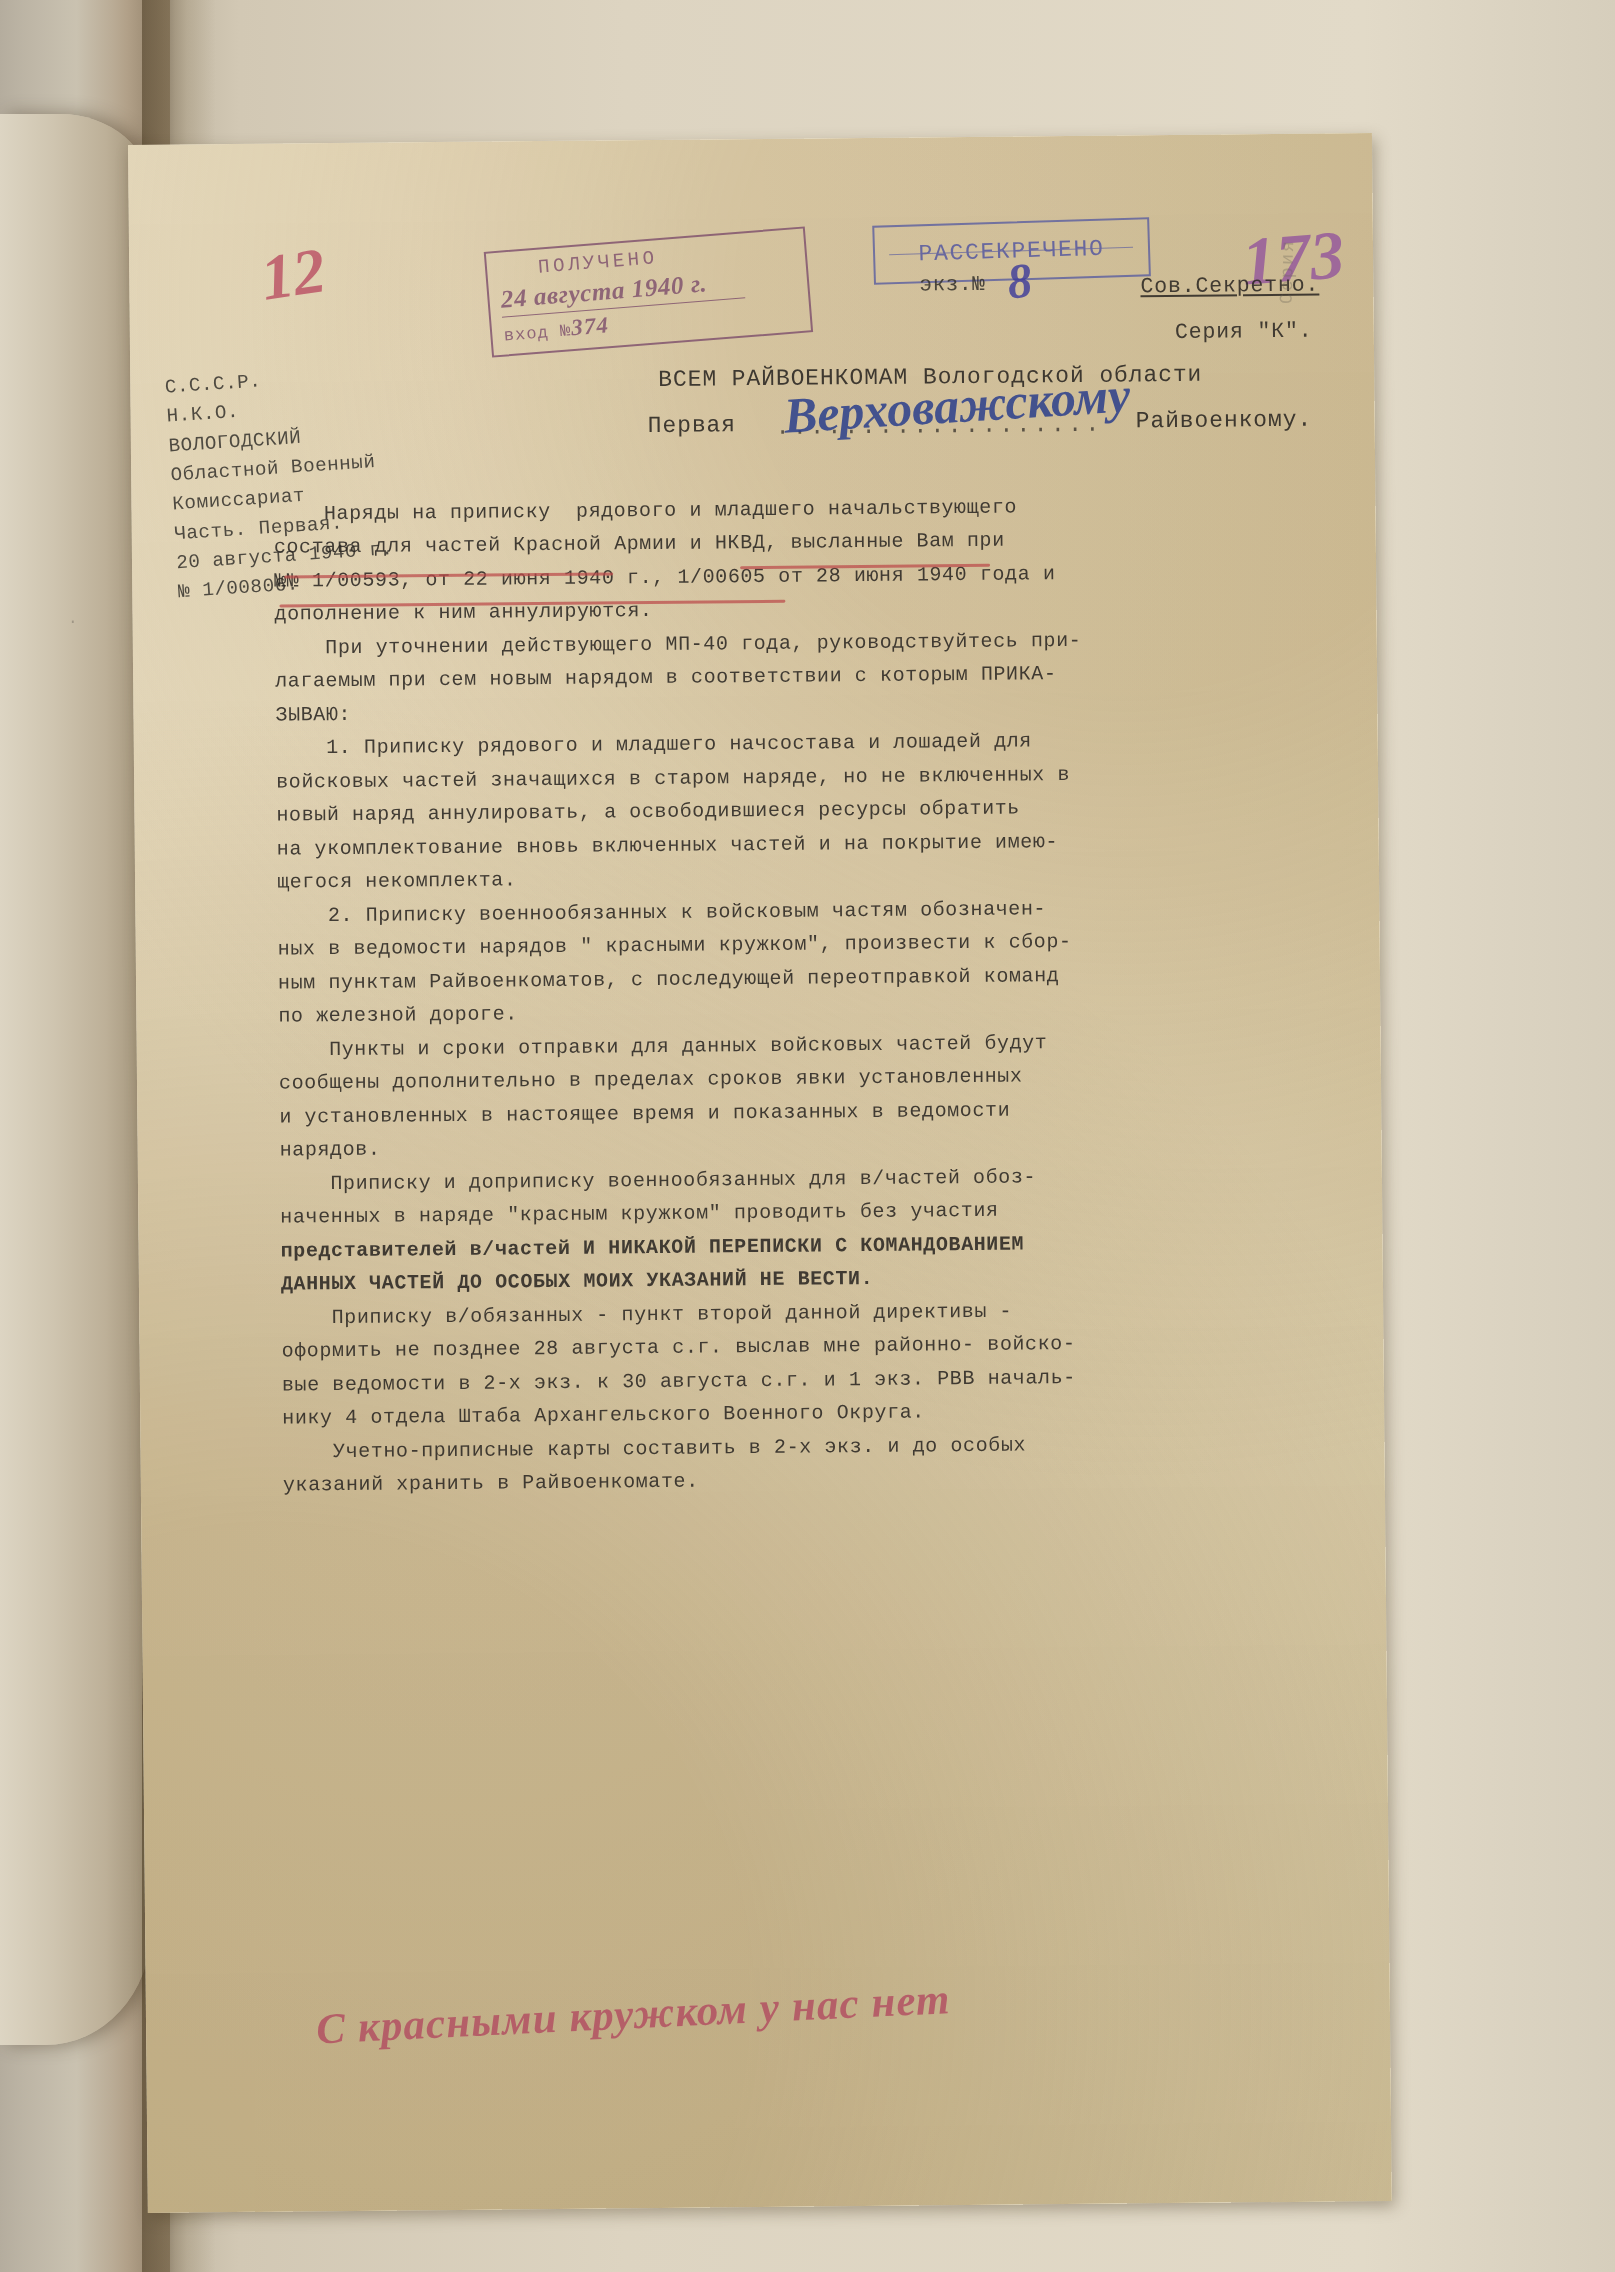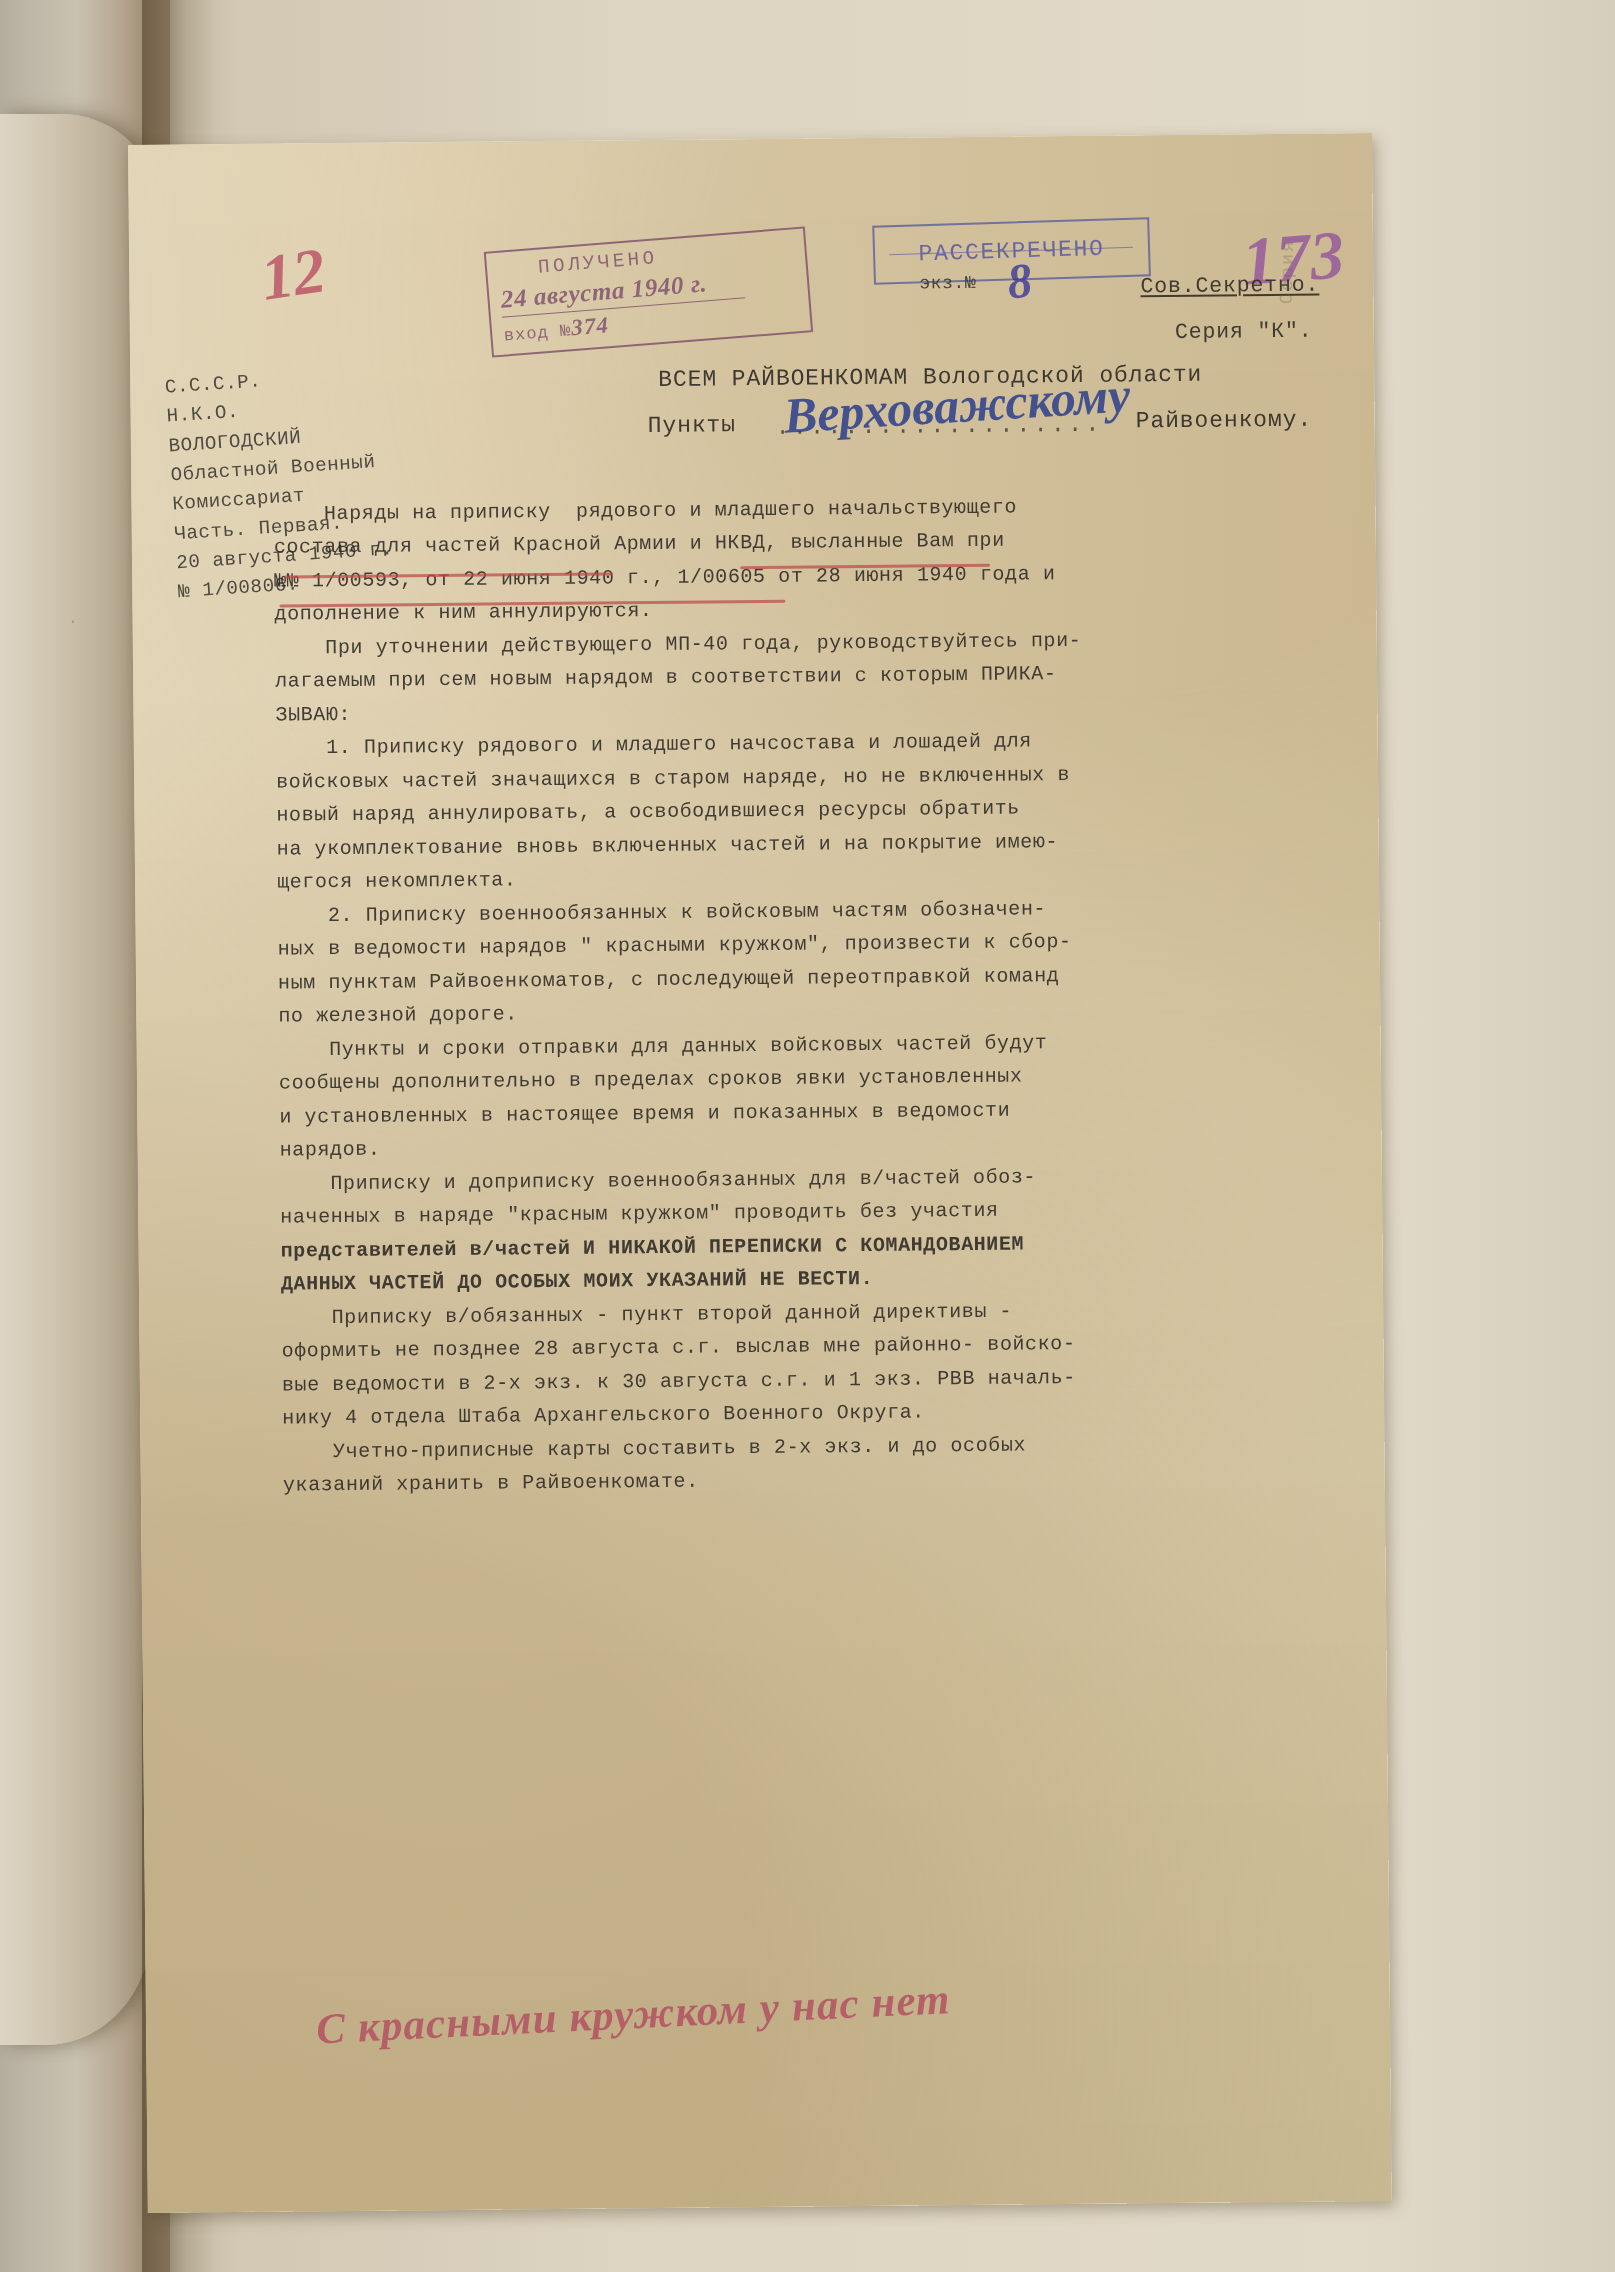--- a/index.html
+++ b/index.html
@@ -180,21 +180,21 @@
     position: absolute;
     left: 1113px; top: 85px;
     font-size: 68px;
     color: #8f4e9c;
     opacity: .75;
     transform: rotate(-4deg);
   }
   .copy-no {
     position: absolute;
     left: 790px; top: 136px;
-    font-size: 18px;
+    font-size: 21px;
     color: #33302b;
     font-family: "Liberation Mono", monospace;
     letter-spacing: 0.6px;
     opacity: .85;
   }
   .copy-no-hand {
     position: absolute;
     left: 878px; top: 116px;
     font-size: 49px;
     color: #3c3a9a;
@@ -369,21 +369,21 @@
         <div>Н.К.О.</div>
         <div>ВОЛОГОДСКИЙ</div>
         <div>Областной Военный</div>
         <div>Комиссариат</div>
         <div>Часть. Первая.</div>
         <div>20 августа 1940 г.</div>
         <div>№ 1/00806.</div>
       </div>
 
       <div class="addr1">ВСЕМ РАЙВОЕНКОМАМ Вологодской области</div>
-      <div class="addr2">Пункты</div>
+      <div class="addr2">Первая</div>
       <div class="addr-dots">...................</div>
       <div class="addr2" style="left:1005px; top:273px;">Райвоенкому.</div>
       <div class="sign-hand">Верховажскому</div>
 
       <div class="body">
 
         <div>
           <p>    Наряды на приписку  рядового и младшего начальствующего</p>
           <p>состава для частей Красной Армии и НКВД, высланные Вам при</p>
           <p>№№ 1/00593, от 22 июня 1940 г., 1/00605 от 28 июня 1940 года и</p>

